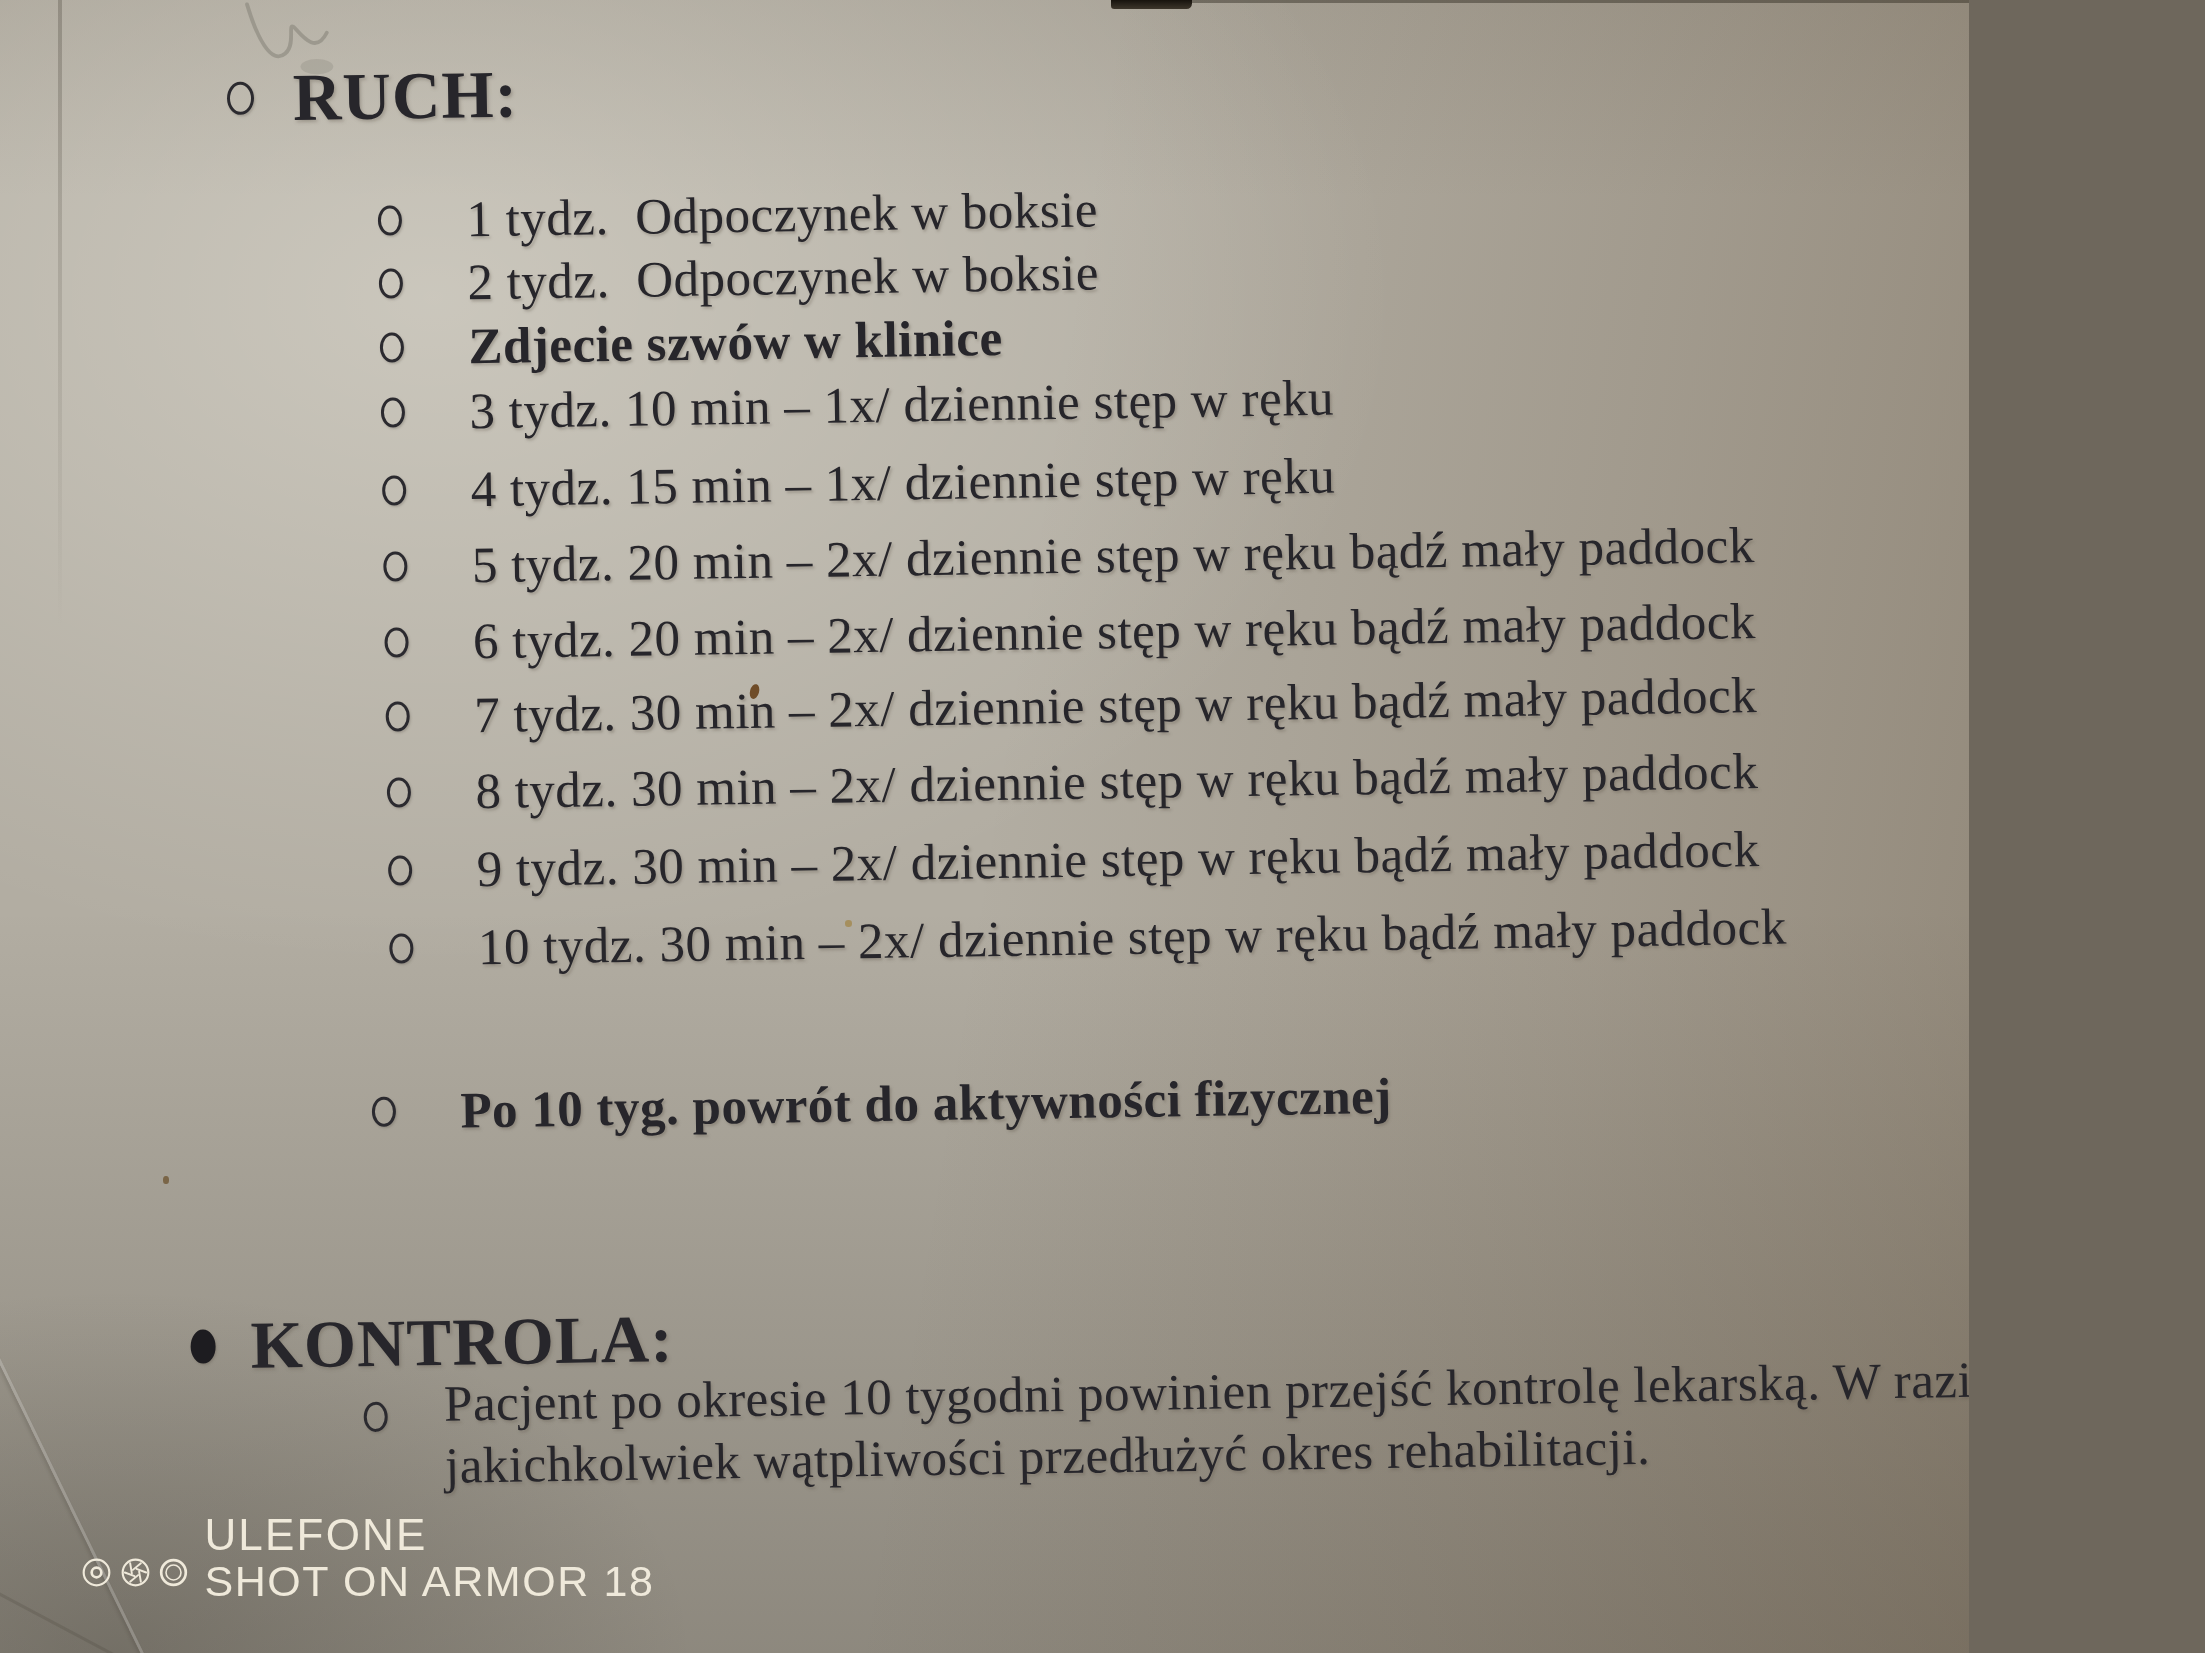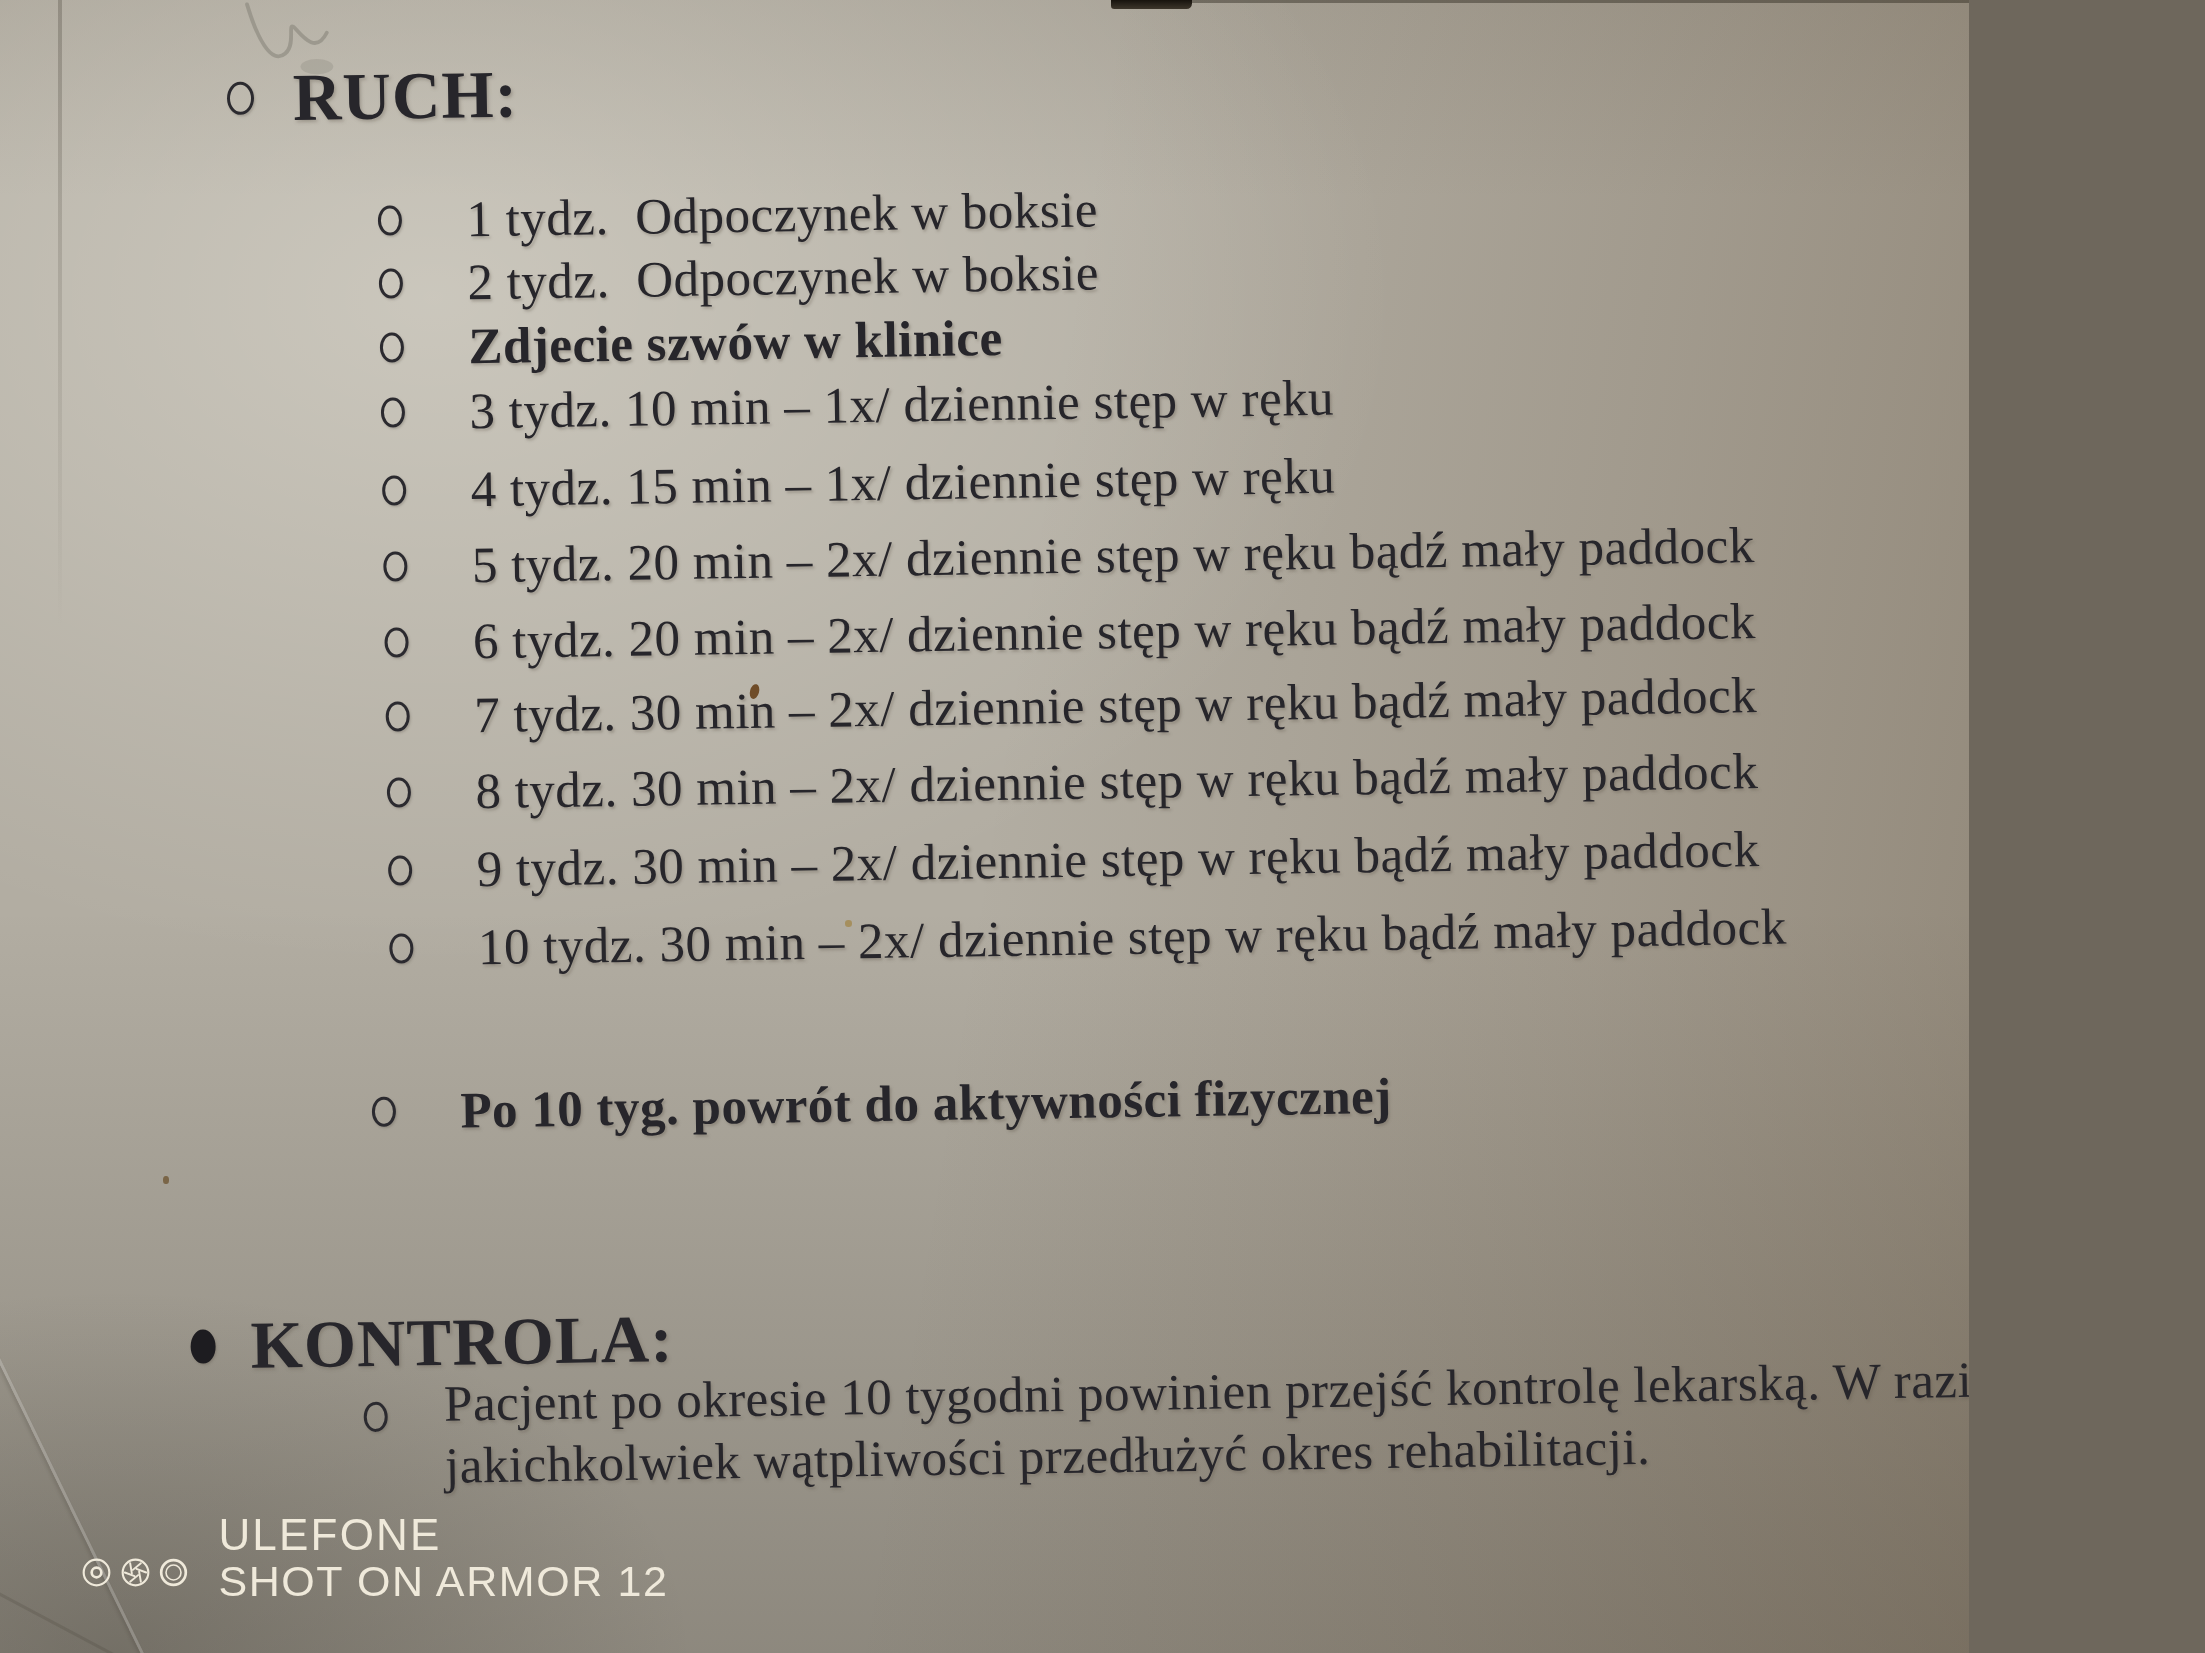--- a/index.html
+++ b/index.html
@@ -39,21 +39,21 @@
   .r-kontrola{left:171px;top:1307px;}
   .r-note{left:343px;top:1372px;height:126px;align-items:flex-start;}
   .note-lines{padding-top:4.4px;}
   .note-lines .txt{display:block;line-height:62px;}
   .r-note .bullet-o{margin-top:32px;margin-right:57px;}
 
   
   .watermark{position:absolute;left:81px;top:1511px;display:flex;align-items:center;color:#f3edde;
              font-family:"Liberation Sans","DejaVu Sans",sans-serif;opacity:0.97;}
   .wm-icons{display:flex;align-items:center;gap:7.7px;margin-top:29.5px;}
-  .wm-text{margin-left:29px;}
+  .wm-text{margin-left:15px;}
   .wm-brand{font-size:44px;letter-spacing:2.2px;line-height:47px;}
   .wm-caption{font-size:43px;letter-spacing:1.6px;line-height:47px;}
 
   
   .top-edge-object{position:absolute;left:1111px;top:0;width:81px;height:8.8px;background:linear-gradient(180deg,#17130d,#3d362b);border-radius:0 0 5.5px 3.3px;}
   .top-edge-line{position:absolute;left:1192px;top:0;width:842px;height:2.7px;background:rgba(30,24,14,0.40);}
   .crease-left{position:absolute;left:58px;top:0;width:3.8px;height:629px;background:linear-gradient(180deg,rgba(70,64,54,0.30),rgba(70,64,54,0));}
   .crease-bl1{position:absolute;left:-22px;top:1313px;width:416px;height:3.3px;background:rgba(255,255,255,0.20);box-shadow:0 2.2px 3.3px rgba(60,55,45,0.22);transform:rotate(64deg);transform-origin:left top;}
   .crease-bl2{position:absolute;left:-33px;top:1575px;width:427px;height:2.7px;background:rgba(60,55,45,0.18);transform:rotate(28deg);transform-origin:left top;}
   .speck{position:absolute;border-radius:50%;}
@@ -169,18 +169,18 @@
           <line x1="39" y1="46.3" x2="35.8" y2="27.2"></line>
         </g>
       </svg>
       <svg width="31" height="31" viewBox="0 0 58 58">
         <circle cx="29" cy="29" r="23" fill="none" stroke="#f3edde" stroke-width="5"></circle>
         <circle cx="29" cy="29" r="14" fill="none" stroke="#f3edde" stroke-width="3"></circle>
       </svg>
     </span>
     <span class="wm-text">
       <div class="wm-brand">ULEFONE</div>
-      <div class="wm-caption">SHOT ON ARMOR 12</div>
+      <div class="wm-caption">SHOT ON ARMOR 18</div>
     </span>
   </div>
 
 </div>
 
 
 </body></html>

